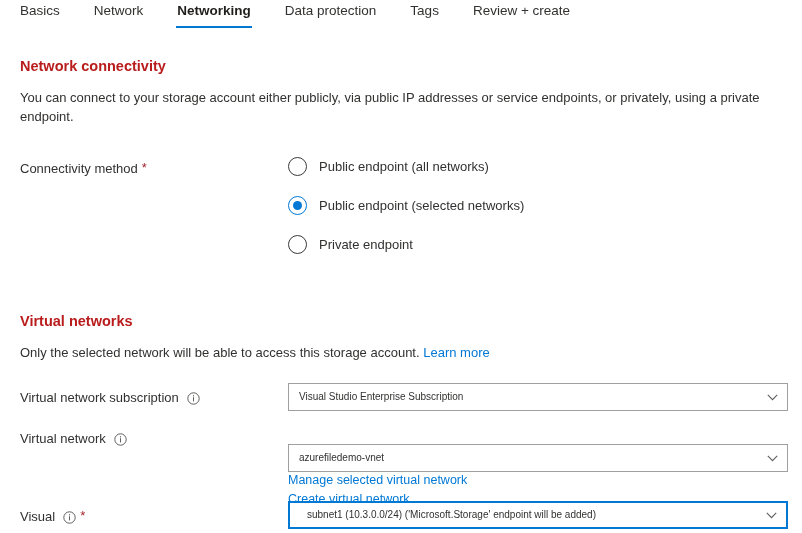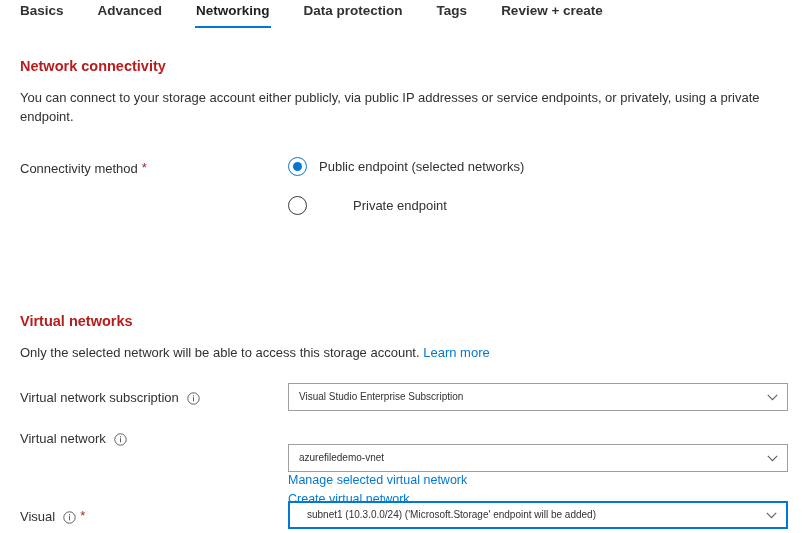--- a/index.html
+++ b/index.html
@@ -30,21 +30,20 @@
   }
   .tab {
     position: relative;
     font-size: 13.5px;
     color: #323130;
     line-height: 16px;
     padding: 3px 0 9px 0;
     margin-right: 34px;
     cursor: pointer;
     white-space: nowrap;
-    font-weight: bold;
   }
   .tab.active {
     font-weight: bold;
     color: #201f1e;
   }
   .tab.active::after {
     content: "";
     position: absolute;
     left: -1px;
     right: -1px;
@@ -117,21 +116,21 @@
     left: 288px;
     top: 156px;
   }
   .radio-row {
     display: flex;
     align-items: center;
     height: 21px;
     margin-bottom: 18px;
     cursor: pointer;
   }
-  .radio-row:last-child { margin-bottom: 0; gap: 34px; }
+  .radio-row:last-child { margin-bottom: 0; }
   .radio-circle {
     width: 19px;
     height: 19px;
     border-radius: 50%;
     border: 1.6px solid #3b3a39;
     box-sizing: border-box;
     flex: 0 0 auto;
     position: relative;
     background: #fff;
   }
@@ -207,21 +206,21 @@
   }
 </style>
 </head>
 <body>
 
 <div class="tabbar">
   <div class="tab">
     <span>Basics</span>
   </div>
   <div class="tab">
-    <span>Advanced</span>
+    <span>Network</span>
   </div>
   <div class="tab active">
     <span>Networking</span>
   </div>
   <div class="tab">
     <span>Data protection</span>
   </div>
   <div class="tab">
     <span>Tags</span>
   </div>
@@ -233,20 +232,24 @@
 <div class="section-title" id="net-conn-title">Network connectivity</div>
 
 <div class="section-desc" id="net-conn-desc">You can connect to your storage account either publicly, via public IP addresses or service endpoints, or privately, using a private endpoint.</div>
 
 <div class="field-label" style="top:160px;">
   <span>Connectivity method</span>
   <span class="req-star">*</span>
 </div>
 
 <div class="radio-group">
+  <div class="radio-row">
+    <span class="radio-circle"></span>
+    <span class="radio-label">Public endpoint (all networks)</span>
+  </div>
   <div class="radio-row">
     <span class="radio-circle checked"></span>
     <span class="radio-label">Public endpoint (selected networks)</span>
   </div>
   <div class="radio-row">
     <span class="radio-circle"></span>
     <span class="radio-label">Private endpoint</span>
   </div>
 </div>
 

